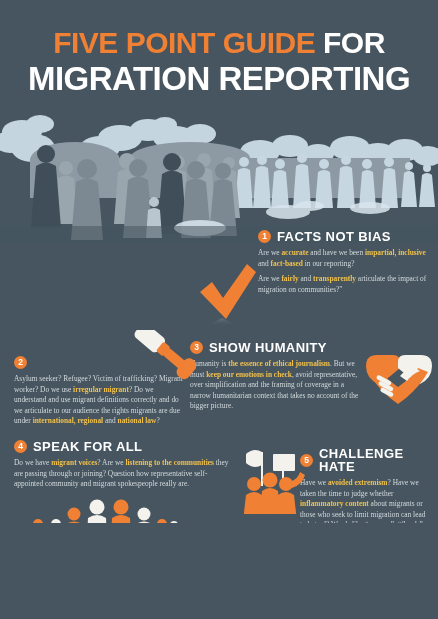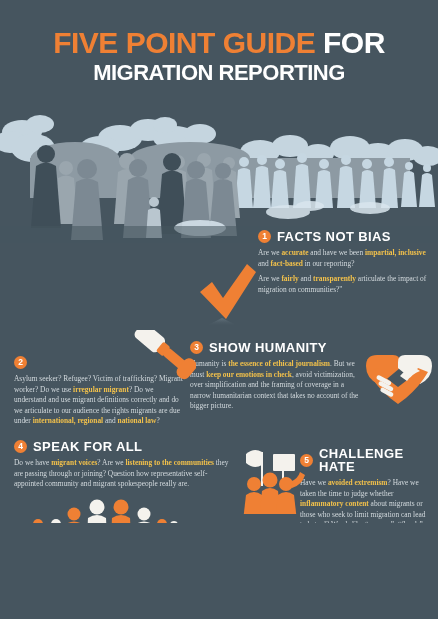--- a/index.html
+++ b/index.html
@@ -14,21 +14,21 @@
   
   .title-wrap{position:absolute;left:0;top:28px;width:438px;text-align:center;}
   .title-line{
     font-family:"Liberation Sans", sans-serif;
     font-weight:bold;font-style:normal;
     letter-spacing:-0.5px;
     line-height:1.0;
     color:#ffffff;
   }
   .title-line1{font-size:30px;}
-  .title-line2{font-size:22px;margin-top:4px;}
+  .title-line2{font-size:33px;margin-top:4px;}
   .t-orange{color:#ef8034;}
 
   
   .crowd{position:absolute;left:0;top:108px;width:438px;height:135px;overflow:hidden;}
 
   
   .point{position:absolute;}
   .point-head{display:flex;align-items:center;gap:6px;margin-bottom:5px;}
   .badge{
     width:13px;height:13px;border-radius:50%;
@@ -272,21 +272,21 @@
         <p><span>Asylum seeker? Refugee? Victim of trafficking? Migrant worker? Do we use </span><span class="hl">irregular migrant</span><span>? Do we understand and use migrant definitions correctly and do we articulate to our audience the rights migrants are due under </span><span class="hl">international, regional</span><span> and </span><span class="hl">national law</span><span>?</span></p>
       </div>
   </div>
 
   <div class="point" id="p3">
     <div class="point-head">
       <div class="badge">3</div>
       <div class="point-title">SHOW HUMANITY</div>
     </div>
     <div class="point-body">
-        <p><span>Humanity is </span><span class="hl">the essence of ethical journalism</span><span>. But we must </span><span class="hl">keep our emotions in check</span><span>, avoid victimization, over simplification and the framing of coverage in a narrow humanitarian context that takes no account of the bigger picture.</span></p>
+        <p><span>Humanity is </span><span class="hl">the essence of ethical journalism</span><span>. But we must </span><span class="hl">keep our emotions in check</span><span>, avoid representative, over simplification and the framing of coverage in a narrow humanitarian context that takes no account of the bigger picture.</span></p>
       </div>
   </div>
 
   <div class="point" id="p4">
     <div class="point-head">
       <div class="badge">4</div>
       <div class="point-title">SPEAK FOR ALL</div>
     </div>
     <div class="point-body">
         <p><span>Do we have </span><span class="hl">migrant voices</span><span>? Are we </span><span class="hl">listening to the communities</span><span> they are passing through or joining? Question how representative self-appointed community and migrant spokespeople really are.</span></p>

